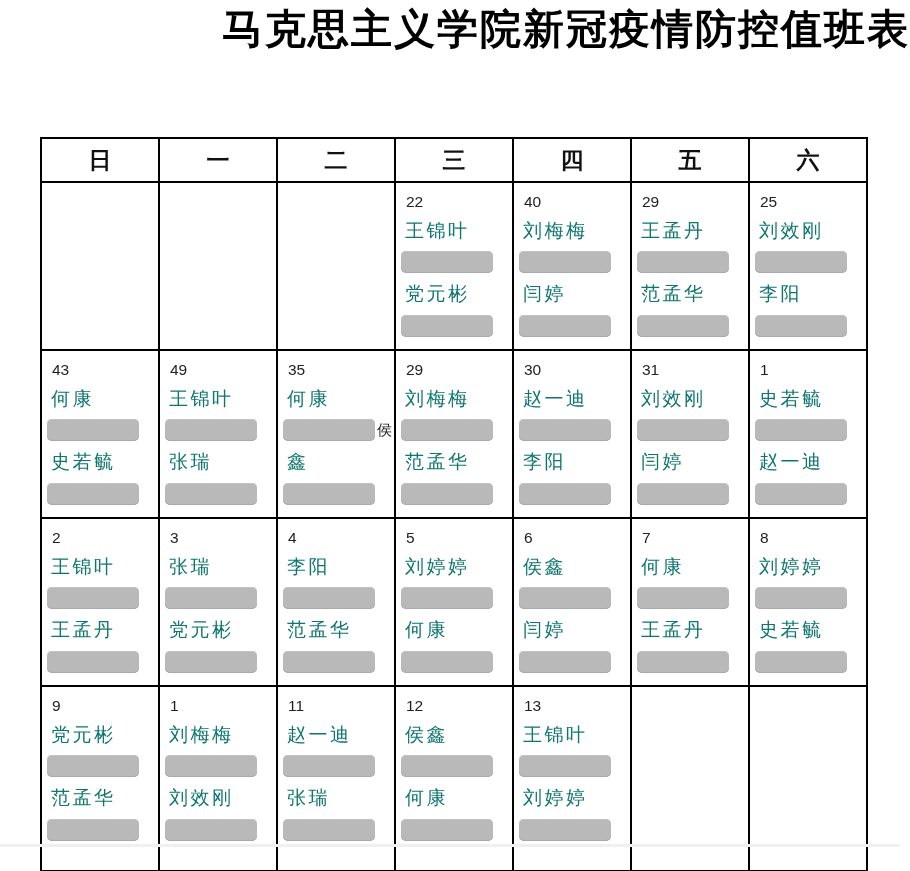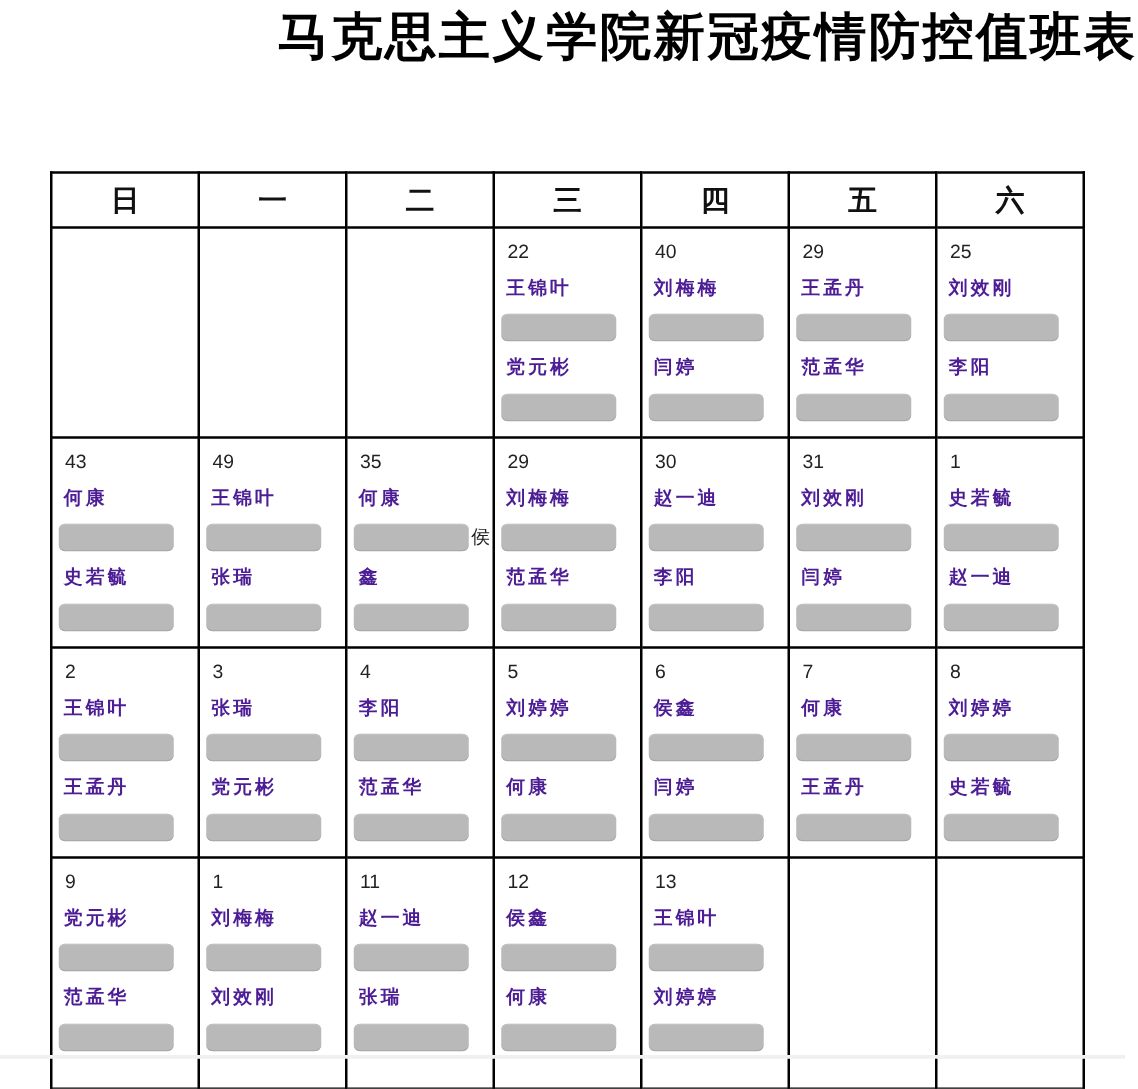--- a/index.html
+++ b/index.html
@@ -55,26 +55,25 @@
     align-items:flex-start;
     padding:10px 2px 12px 9px;
   }
   .cell-date{
     font-size:15.5px;
     line-height:18px;
     color:#222;
     margin-left:1px;
   }
   .cell-name{
-    font-size:15px;
+    font-size:19px;
     line-height:20px;
     letter-spacing:2.5px;
-    color:#4c1d95;
+    color:#0f766e;
     margin-top:10px;
-    font-weight:bold;
   }
   .cell-name.second{margin-top:11px;}
   .bar-row{
     display:flex;
     align-items:center;
     margin-top:10px;
   }
   .bar-row.second{margin-top:11px;}
   .redaction-bar{
     width:92px;height:22px;

